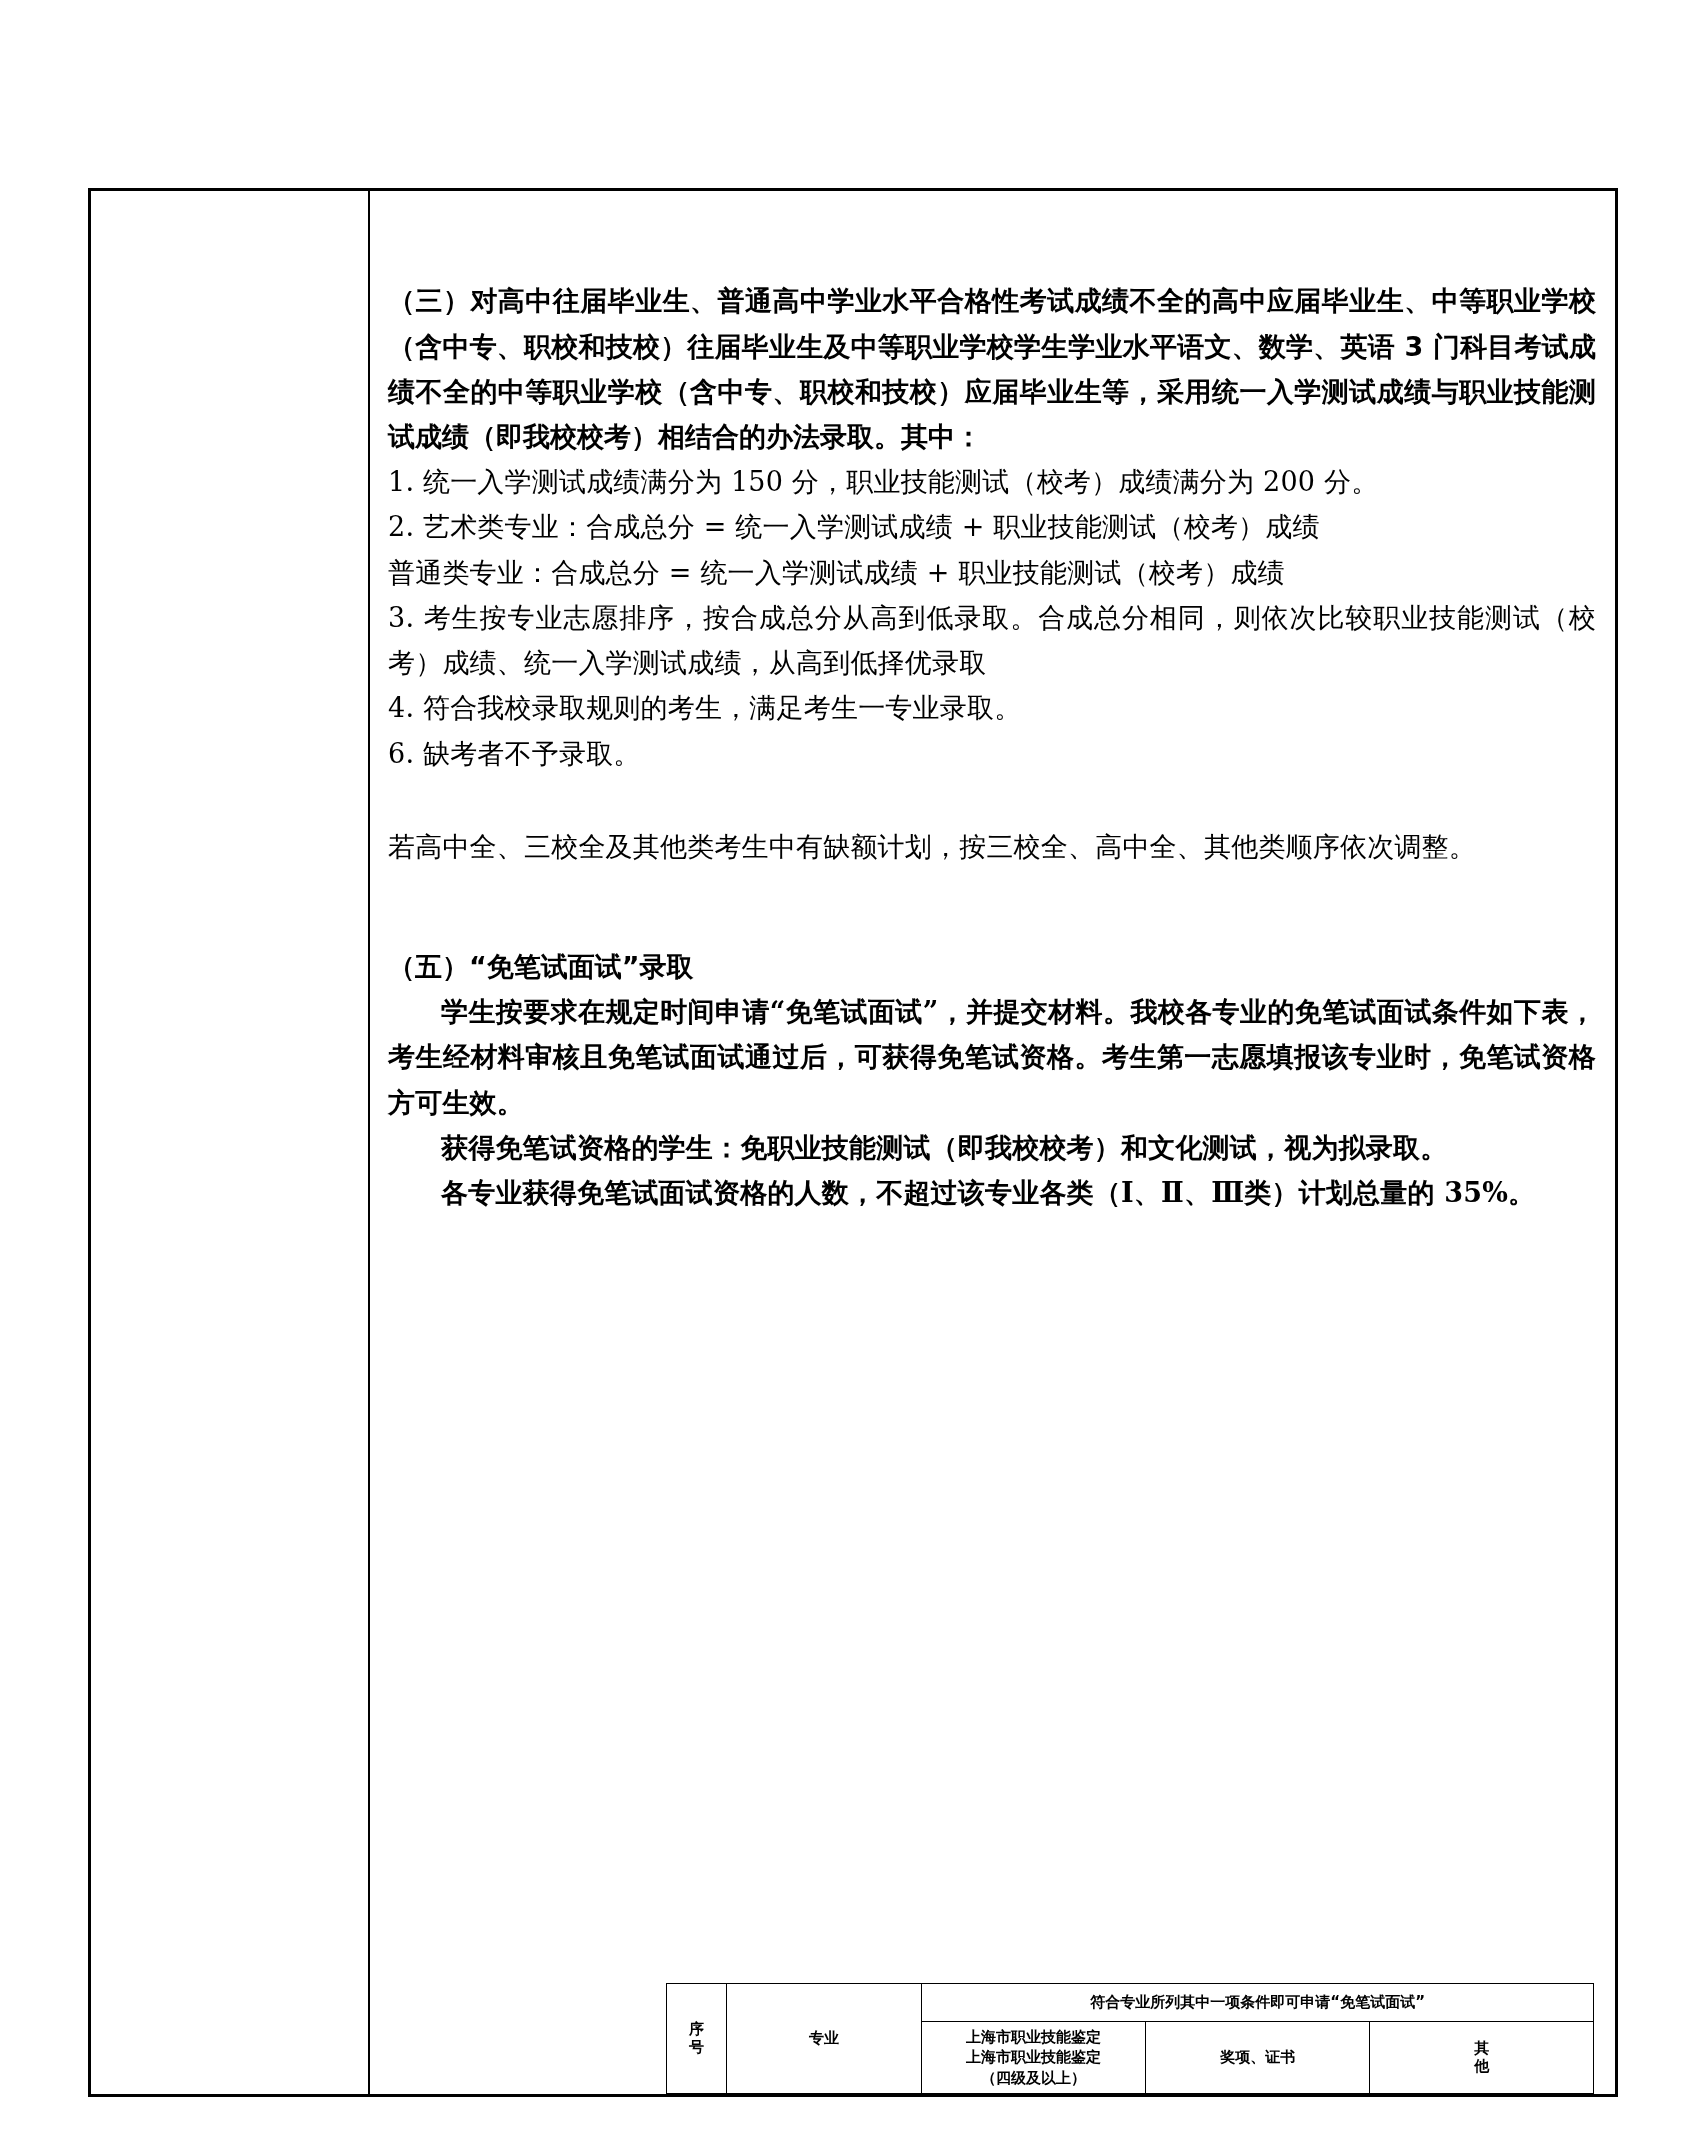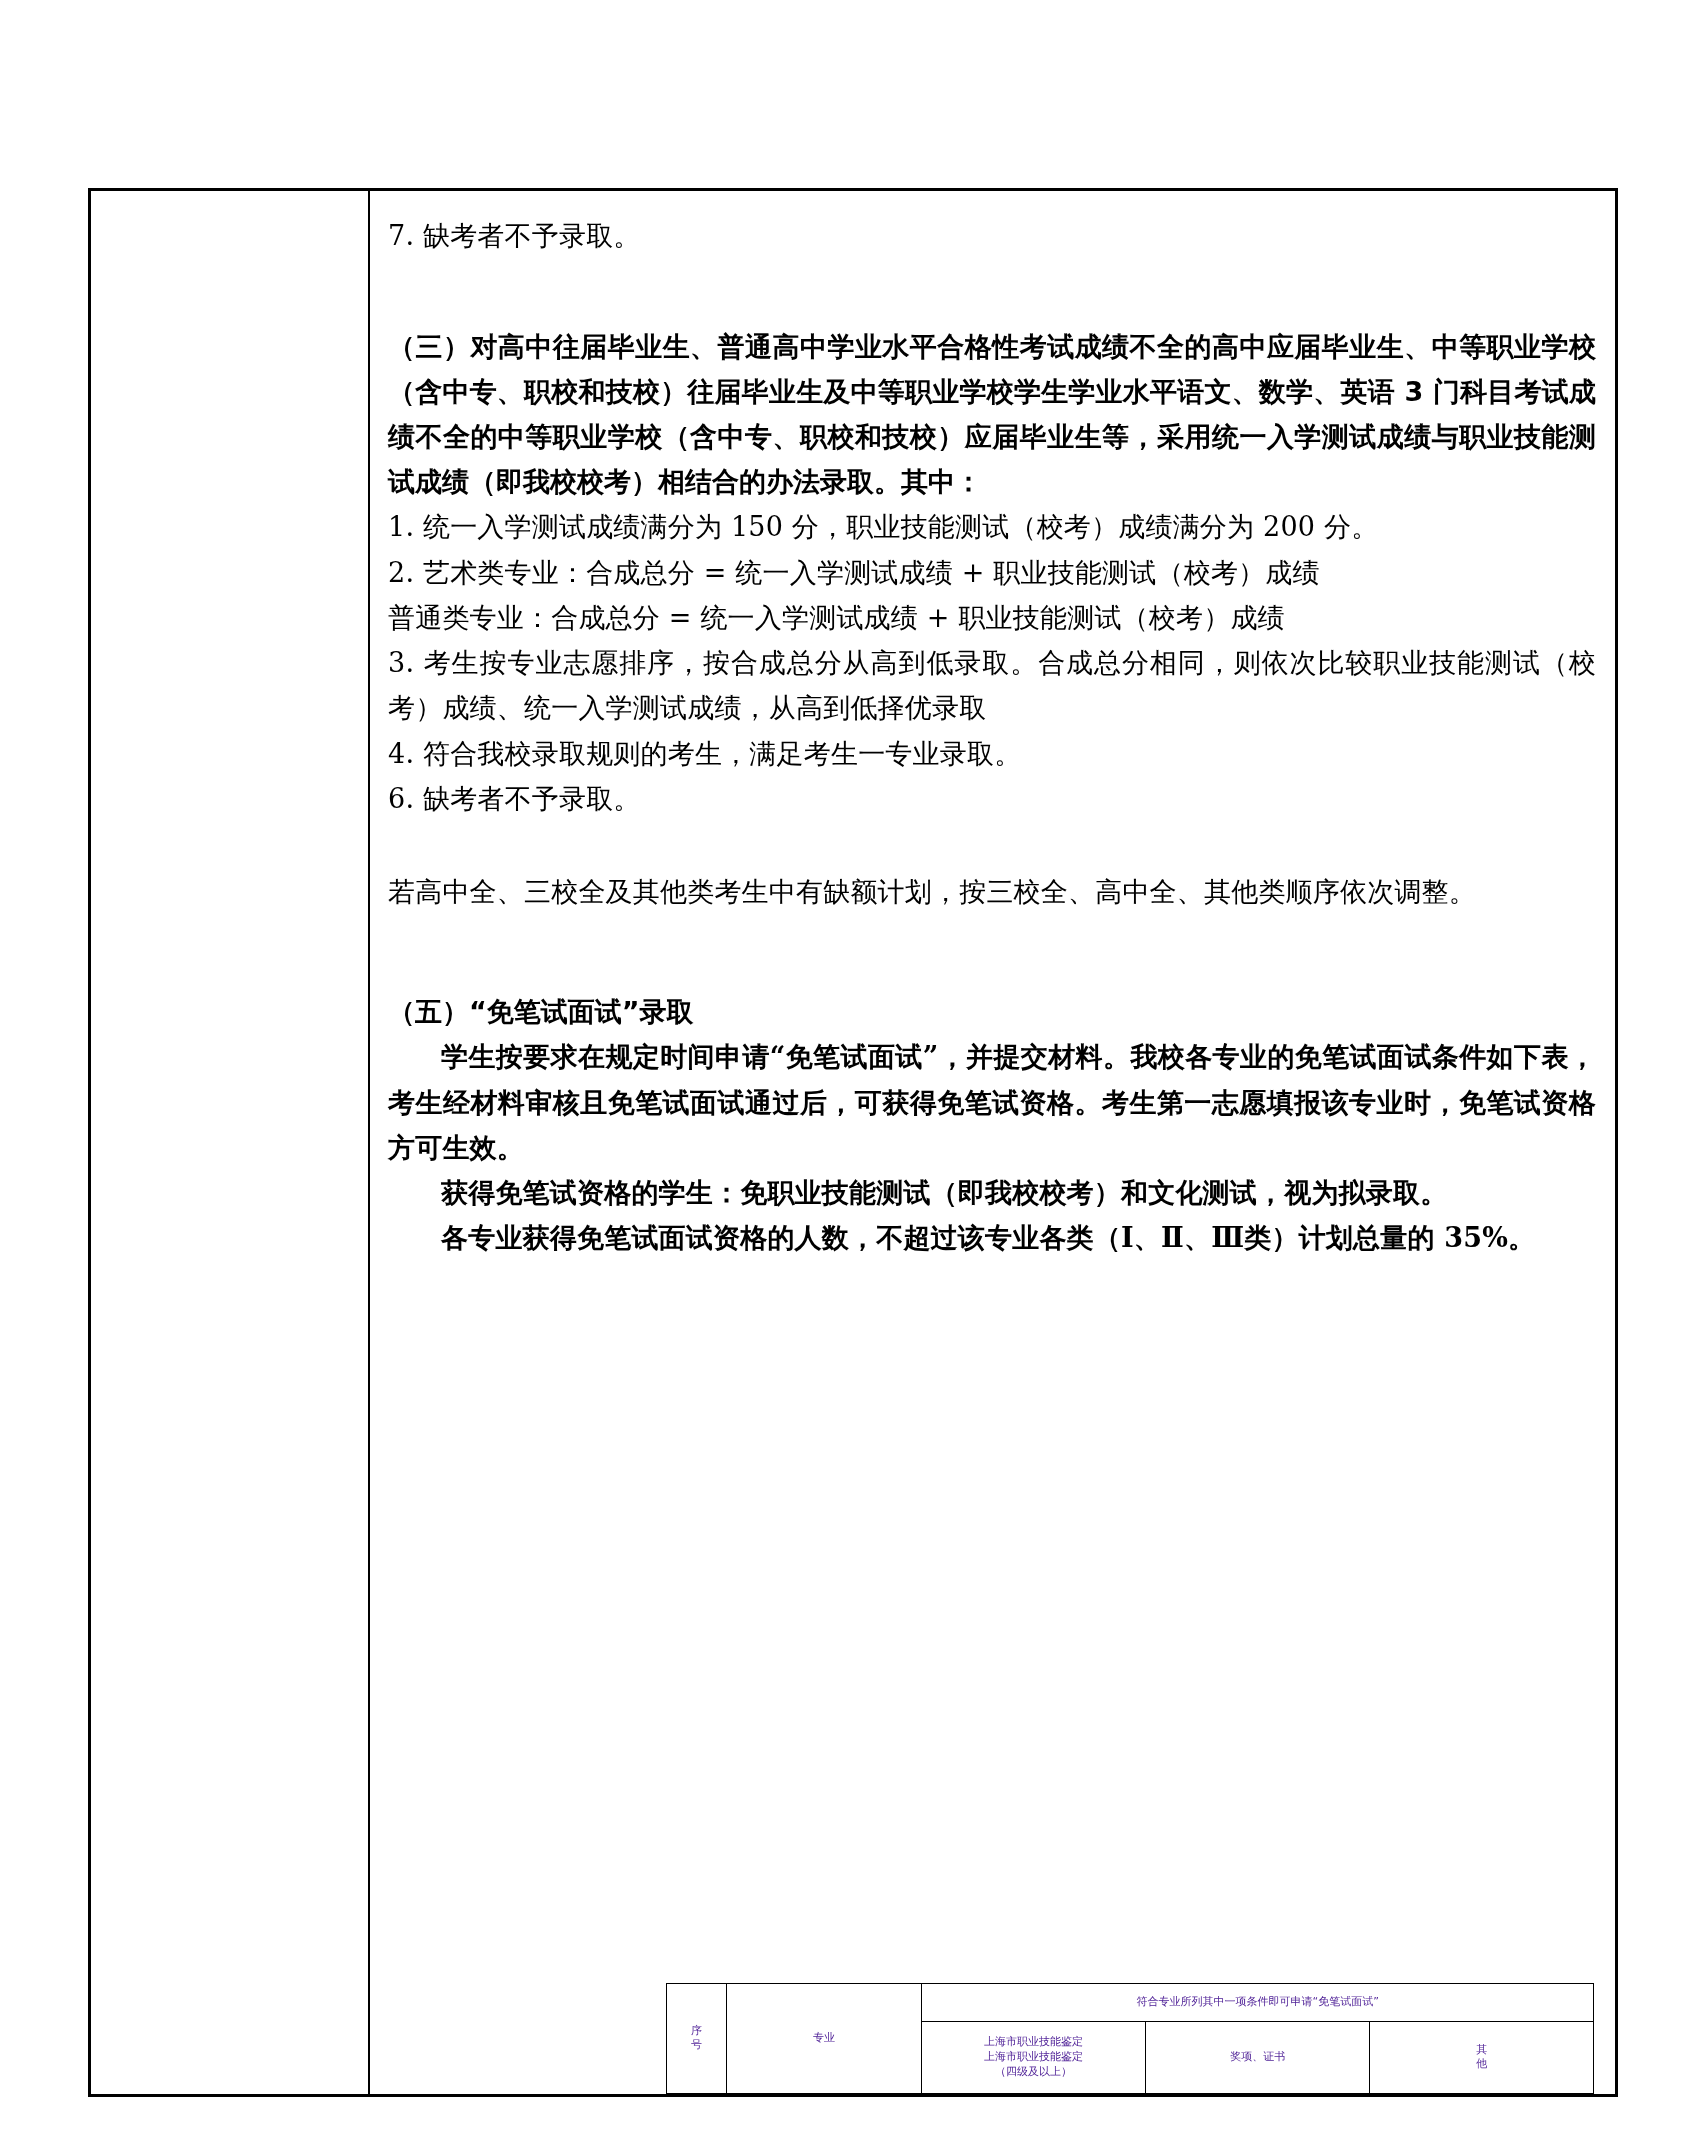--- a/index.html
+++ b/index.html
@@ -83,25 +83,25 @@
     height: 111px;
     border-collapse: collapse;
     table-layout: fixed;
     font-size: 0;
   }
   table.cond-table td {
     border: 1.3px solid #000;
     text-align: center;
     vertical-align: middle;
     padding: 0;
-    font-size: 11px;
+    font-size: 15px;
     font-family: "DejaVu Sans", "Liberation Sans", sans-serif;
-    font-weight: normal;
+    font-weight: bold;
     line-height: 1.34;
-    color: #4c1d95;
+    color: #000000;
   }
   td.c-seq   { width: 59px; }
   td.c-major { width: 194px; }
   td.c-cert  { width: 172px; font-size: 13px; line-height: 1.3; }
   td.c-award { width: auto; }
   td.c-other { width: 52px; }
   .vert2 {
     display: inline-block;
     writing-mode: horizontal-tb;
     line-height: 1.22;
@@ -118,21 +118,20 @@
 <body>
 
 <div id="page-sheet">
 
   <div id="doc-frame">
 
     <div id="left-col"></div>
 
     <div id="right-col">
 
-      <p class="para">7. 缺考者不予录取。</p>
 
       <div class="gap-lg"></div>
 
       <p class="para bold">（三）对高中往届毕业生、普通高中学业水平合格性考试成绩不全的高中应届毕业生、中等职业学校（含中专、职校和技校）往届毕业生及中等职业学校学生学业水平语文、数学、英语 3 门科目考试成绩不全的中等职业学校（含中专、职校和技校）应届毕业生等，采用统一入学测试成绩与职业技能测试成绩（即我校校考）相结合的办法录取。其中：</p>
 
       <p class="para">1. 统一入学测试成绩满分为 150 分，职业技能测试（校考）成绩满分为 200 分。</p>
       <p class="para">2. 艺术类专业：合成总分 = 统一入学测试成绩 + 职业技能测试（校考）成绩</p>
       <p class="para">普通类专业：合成总分 = 统一入学测试成绩 + 职业技能测试（校考）成绩</p>
       <p class="para">3. 考生按专业志愿排序，按合成总分从高到低录取。合成总分相同，则依次比较职业技能测试（校考）成绩、统一入学测试成绩，从高到低择优录取</p>
       <p class="para">4. 符合我校录取规则的考生，满足考生一专业录取。</p>

